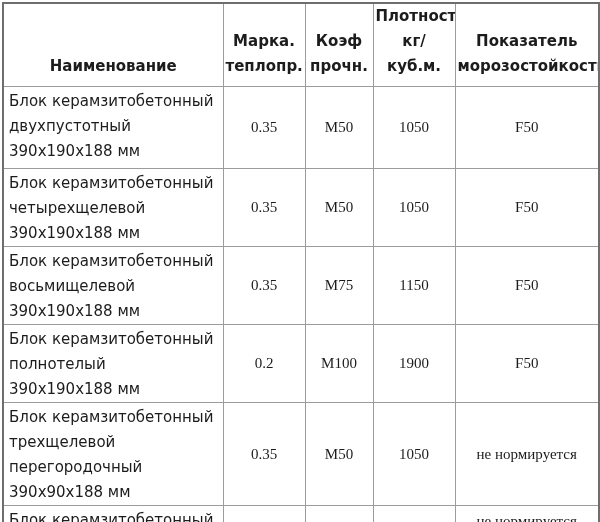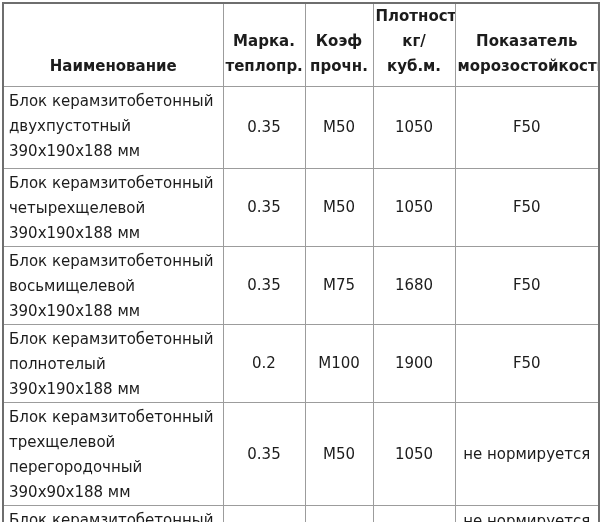--- a/index.html
+++ b/index.html
@@ -56,20 +56,21 @@
   tbody tr.r6 { height: 76px; }
   td.name-cell {
     text-align: left;
     vertical-align: top;
     padding: 2px 4px 0 5px;
   }
   td.num-cell {
     text-align: center;
     vertical-align: middle;
     padding: 0 2px;
+    font-family: Liberation Serif, serif;
   }
   td.frost-top {
     vertical-align: top;
     padding-top: 3px;
   }
 </style>
 </head>
 <body>
 
 <div class="page">
@@ -112,21 +113,21 @@
         <td class="num-cell">М50</td>
         <td class="num-cell">1050</td>
         <td class="num-cell">F50</td>
       </tr>
       <tr class="r3">
         <td class="name-cell">Блок керамзитобетонный
 восьмищелевой
 390х190х188 мм</td>
         <td class="num-cell">0.35</td>
         <td class="num-cell">М75</td>
-        <td class="num-cell">1680</td>
+        <td class="num-cell">1150</td>
         <td class="num-cell">F50</td>
       </tr>
       <tr class="r4">
         <td class="name-cell">Блок керамзитобетонный
 полнотелый
 390х190х188 мм</td>
         <td class="num-cell">0.2</td>
         <td class="num-cell">М100</td>
         <td class="num-cell">1900</td>
         <td class="num-cell">F50</td>

